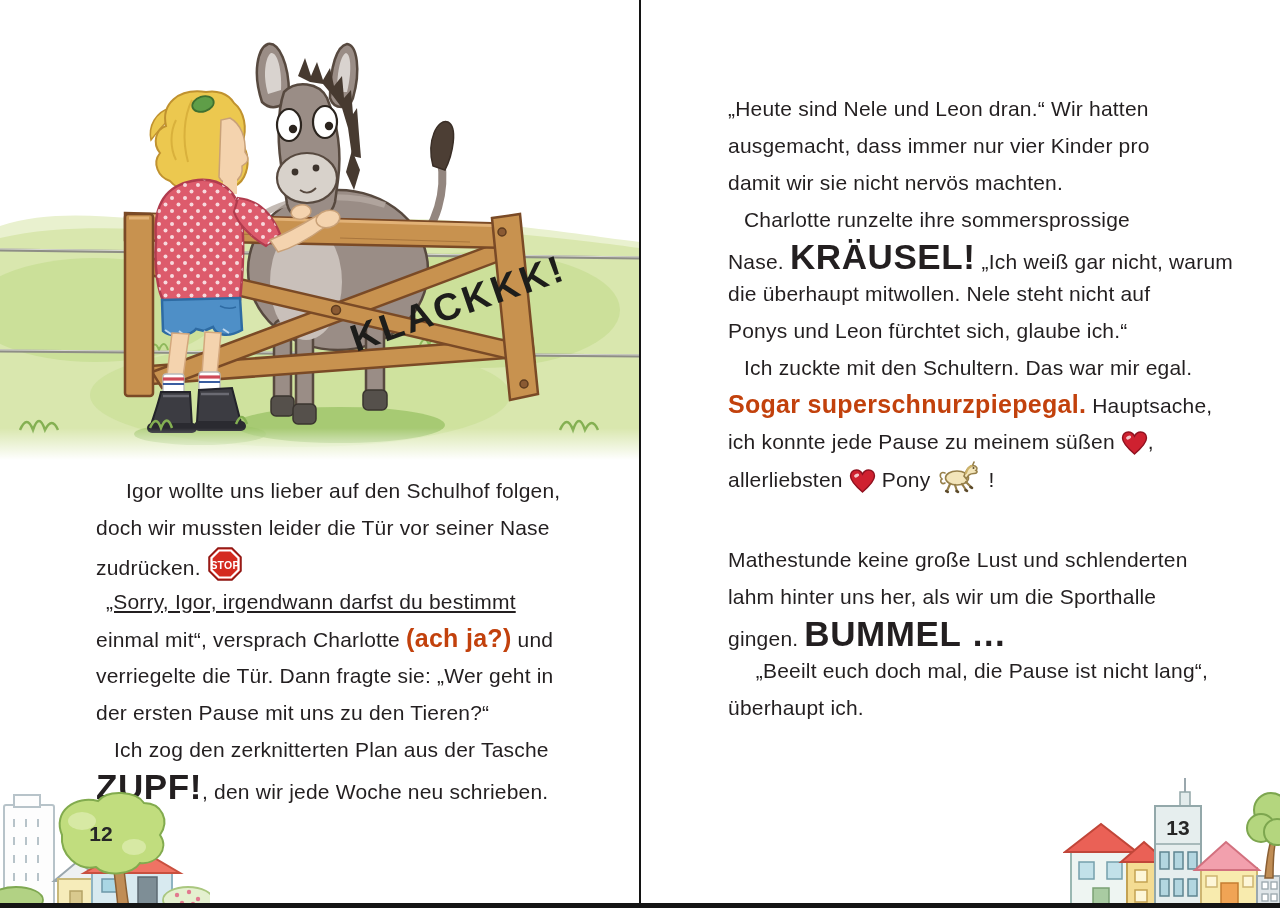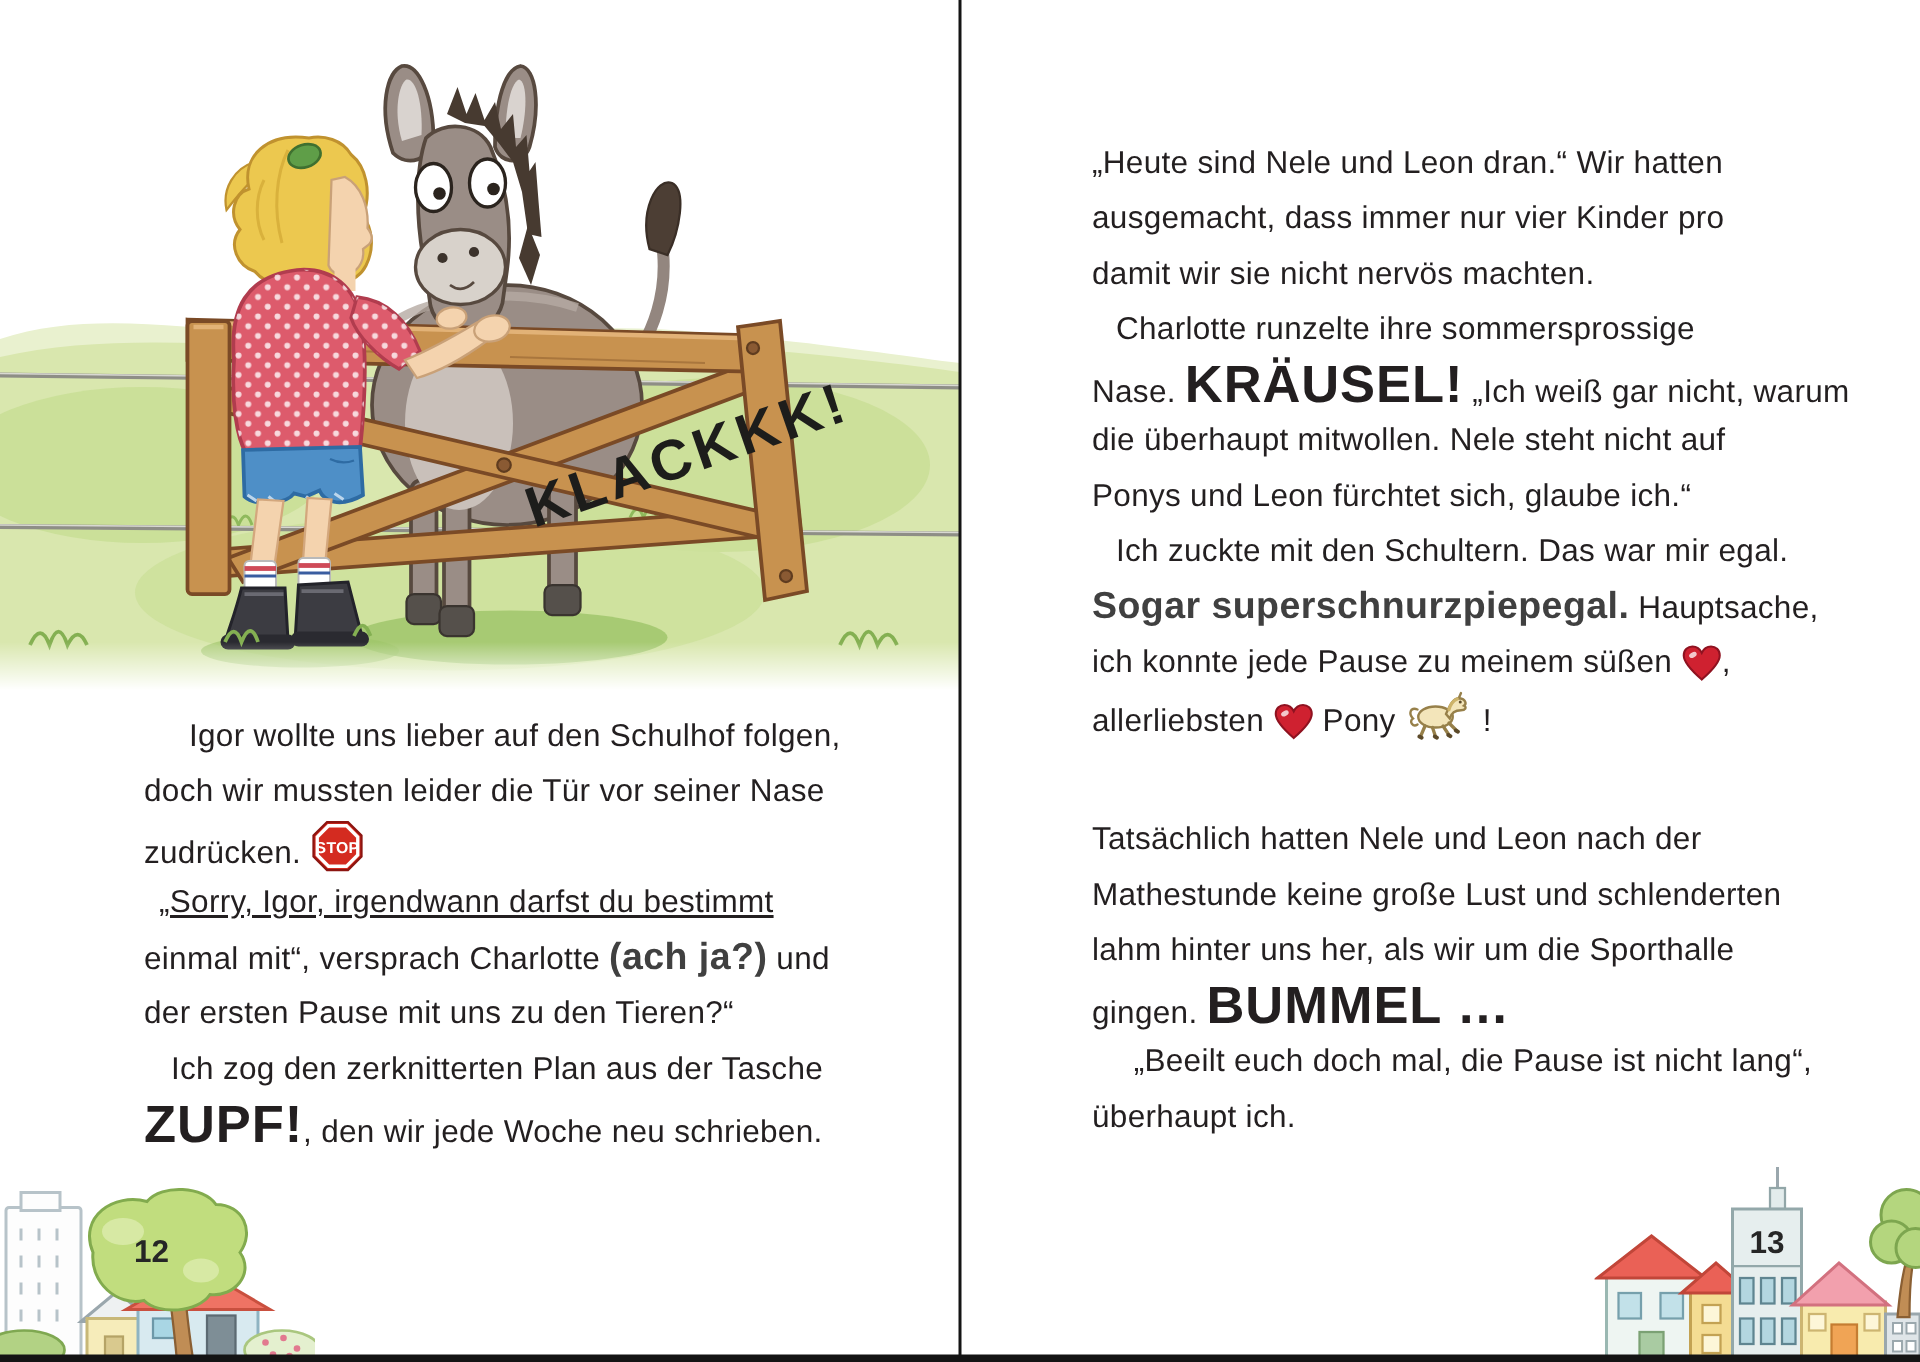--- a/index.html
+++ b/index.html
@@ -12,21 +12,21 @@
   .vignette-left{position:absolute;left:0;top:791px}
   .vignette-right{position:absolute;left:1063px;top:776px}
 
   .text-block{position:absolute}
   #left-text{left:96px;top:472px;width:520px}
   #right-text{left:728px;top:90px;width:480px}
 
   .line{height:37px;line-height:37px;white-space:nowrap;font-size:21px;letter-spacing:.2px}
   .line.gap{height:44px}
   .seg-body{}
-  .seg-script{font-size:25px;font-weight:bold;color:#404040;letter-spacing:.3px}
+  .seg-script{font-size:25px;font-weight:bold;color:#c2410c;letter-spacing:.3px}
   .seg-caps{font-size:35px;font-weight:bold;letter-spacing:.6px}
   .inline-icon{display:inline-block}
   .inline-icon svg{vertical-align:-7px}
   svg text{font-family:"Liberation Sans",sans-serif}
 </style>
 </head>
 <body>
 
 <div class="spread">
 
@@ -161,20 +161,21 @@
   <div class="text-block" id="left-text">
       <div class="line" style="padding-left: 30px;"><span class="seg-body">Igor wollte uns lieber auf den Schulhof folgen,</span></div>
       <div class="line"><span class="seg-body">doch wir mussten leider die Tür vor seiner Nase</span></div>
       <div class="line"><span class="seg-body">zudrücken. </span><span class="inline-icon"><svg width="36" height="36" viewBox="0 0 36 36">
             <polygon points="11,2 25,2 34,11 34,25 25,34 11,34 2,25 2,11" fill="#d42b20" stroke="#8c1511" stroke-width="1.5"></polygon>
             <polygon points="12,4.5 24,4.5 31.5,12 31.5,24 24,31.5 12,31.5 4.5,24 4.5,12" fill="none" stroke="#ffffff" stroke-width="2.2"></polygon>
             <text x="18" y="22.5" text-anchor="middle" font-size="10.5" font-weight="bold" fill="#ffffff">STOP</text>
           </svg></span></div>
       <div class="line" style="padding-left: 10px; text-decoration: underline;"><span class="seg-body">„Sorry, Igor, irgendwann darfst du bestimmt</span></div>
       <div class="line"><span class="seg-body">einmal mit“, versprach Charlotte </span><span class="seg-script">(ach ja?)</span><span class="seg-body"> und</span></div>
+      <div class="line"><span class="seg-body">verriegelte die Tür. Dann fragte sie: „Wer geht in</span></div>
       <div class="line"><span class="seg-body">der ersten Pause mit uns zu den Tieren?“</span></div>
       <div class="line" style="padding-left: 18px;"><span class="seg-body">Ich zog den zerknitterten Plan aus der Tasche</span></div>
       <div class="line"><span class="seg-caps">ZUPF!</span><span class="seg-body">, den wir jede Woche neu schrieben.</span></div>
     </div>
 
   <div class="text-block" id="right-text">
       <div class="line"><span class="seg-body">„Heute sind Nele und Leon dran.“ Wir hatten</span></div>
       <div class="line"><span class="seg-body">ausgemacht, dass immer nur vier Kinder pro</span></div>
       <div class="line"><span class="seg-body">damit wir sie nicht nervös machten.</span></div>
       <div class="line" style="padding-left: 16px;"><span class="seg-body">Charlotte runzelte ihre sommersprossige</span></div>
@@ -196,21 +197,20 @@
               <ellipse cx="21" cy="18" rx="11.5" ry="7"></ellipse>
               <path d="M28,16 C31,9 33,5.5 37,5.5 C41,6 42,9 40,10.5 C42,11.5 41,13.5 38,13.5 C34.5,13.5 31.5,15.5 30.5,19 Z"></path>
               <path d="M36.5,5.5 L38,2" fill="none"></path>
               <path d="M30,13 C31,9.5 33,7 35.5,6" fill="none" stroke-width="2.2" stroke="#cdb36a"></path>
               <path d="M14,24 L11,31 M19,25 L21,31 M26,24 L30,30 M30,22 L35,27" fill="none" stroke-width="2.2"></path>
             </g>
             <path d="M10.2,31 L11.8,31.8 M20.5,31 L22,31.8 M29.5,30 L31,30.8 M34.5,27 L36,27.8" stroke="#5c4a2a" stroke-width="2.6" stroke-linecap="round"></path>
             <circle cx="37.5" cy="8" r="1" fill="#5c4a2a"></circle>
           </svg></span><span class="seg-body"> !</span></div>
       <div class="line gap"></div>
-      <div class="line"><span class="seg-body">Tatsächlich hatten Nele und Leon nach der</span></div>
       <div class="line"><span class="seg-body">Mathestunde keine große Lust und schlenderten</span></div>
       <div class="line"><span class="seg-body">lahm hinter uns her, als wir um die Sporthalle</span></div>
       <div class="line"><span class="seg-body">gingen. </span><span class="seg-caps">BUMMEL …</span></div>
       <div class="line" style="padding-left: 10px; text-align: right;"><span class="seg-body">„Beeilt euch doch mal, die Pause ist nicht lang“,</span></div>
       <div class="line"><span class="seg-body">überhaupt ich.</span></div>
     </div>
 
   <svg class="vignette-left" width="210" height="117" viewBox="0 0 210 117">
     <g stroke="#b7c3c9" stroke-width="2" fill="#fdfdfd">
       <rect x="4" y="14" width="50" height="103" rx="2"></rect>

